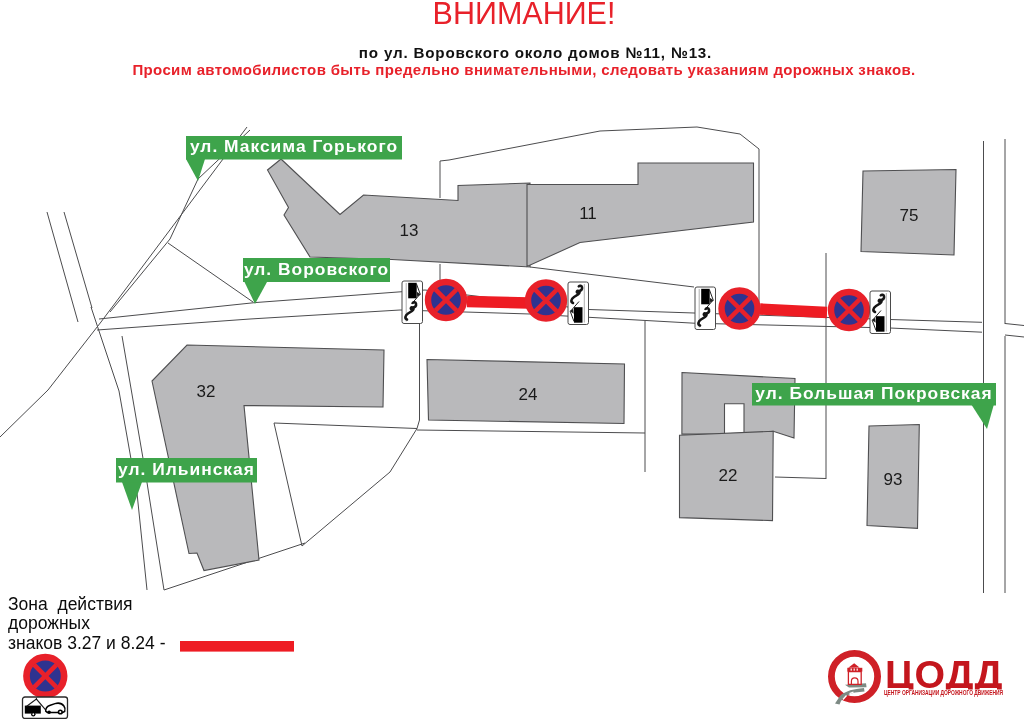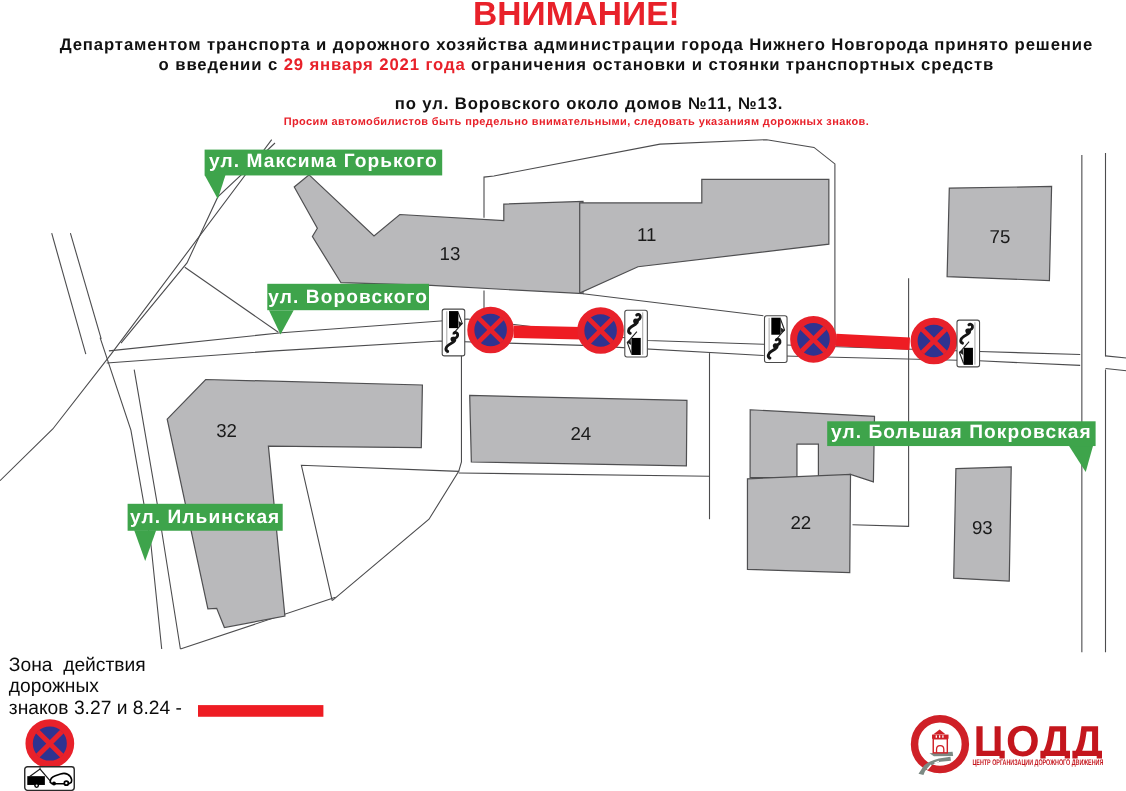--- a/index.html
+++ b/index.html
@@ -1,35 +1,33 @@
 <!DOCTYPE html>
 <html><head>
 <meta charset="utf-8">
 <style>
   html,body{margin:0;padding:0;background:#fff;}
   body{width:1024px;height:719px;position:relative;overflow:hidden;
        font-family:"Liberation Sans", sans-serif;}
   .hdr{position:absolute;left:0;top:0;width:1024px;text-align:center;}
-  .t1{color:#e8212a;font-weight:bold;font-size:30.5px;line-height:27px;margin-top:0px;padding-left:24px;}
+  .t1{color:#e8212a;font-weight:normal;font-size:30.5px;line-height:27px;margin-top:0px;padding-left:24px;}
   .t2{color:#111;font-weight:bold;font-size:15.2px;line-height:19px;margin-top:4px;padding-left:24px;letter-spacing:0.8px;}
   .t2 .rd{color:#e8212a;}
-  .t4{color:#e8212a;font-weight:bold;font-size:10px;line-height:16px;padding-left:24px;letter-spacing:0.35px;}
+  .t4{color:#e8212a;font-weight:bold;font-size:15px;line-height:16px;padding-left:24px;letter-spacing:0.35px;}
   .legend{position:absolute;left:8px;top:595px;color:#0b0b0b;font-weight:normal;
           font-size:17.5px;line-height:19.4px;white-space:nowrap;}
   svg{position:absolute;left:0;top:0;}
 </style>
 </head>
 <body>
 
 <div class="hdr">
 
   <div class="t1">ВНИМАНИЕ!</div>
 
-  <div class="t2">Департаментом транспорта и дорожного хозяйства администрации города Нижнего Новгорода принято решение<br>
-о введении с <span class="rd">29 января 2021 года</span> ограничения остановки и стоянки транспортных средств</div>
   <div class="t2" style="margin-top:16px;padding-left:47px;">по ул. Воровского около домов №11, №13.</div>
 
   <div class="t4">Просим автомобилистов быть предельно внимательными, следовать указаниям дорожных знаков.</div>
 </div>
 
 <div class="legend">Зона&nbsp; действия<br>дорожных<br>знаков 3.27 и 8.24 -</div>
 
 <svg width="1024" height="719" viewBox="0 0 1024 719">
 <defs>
 <g id="sign327">

